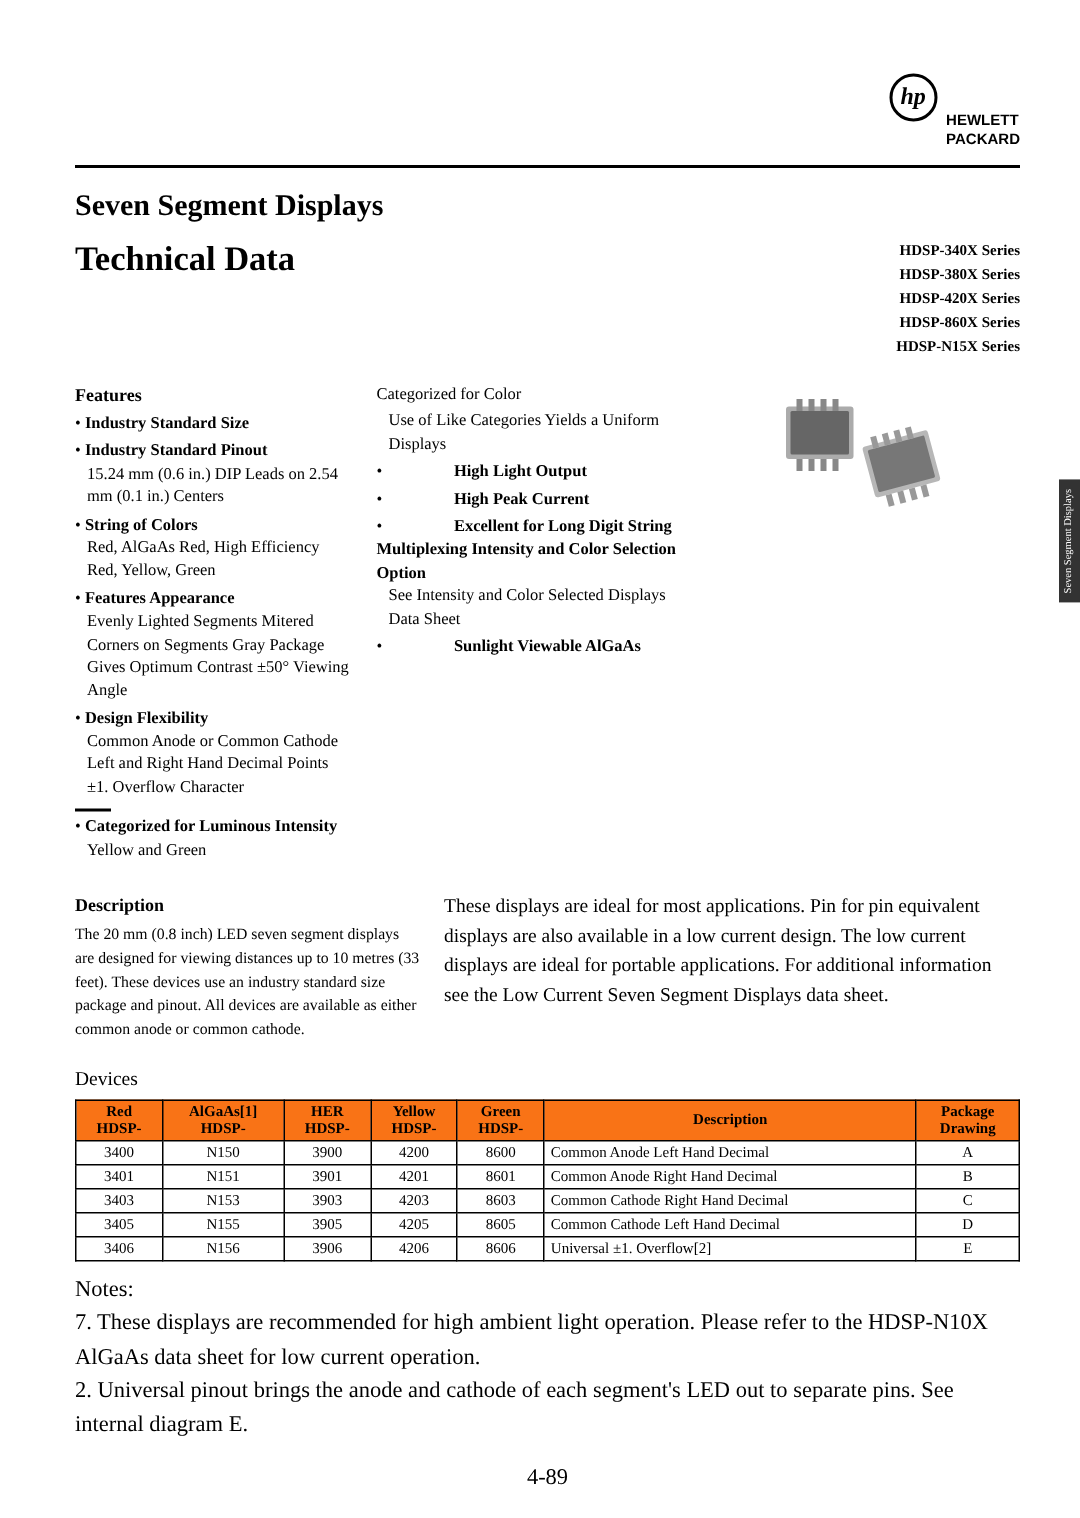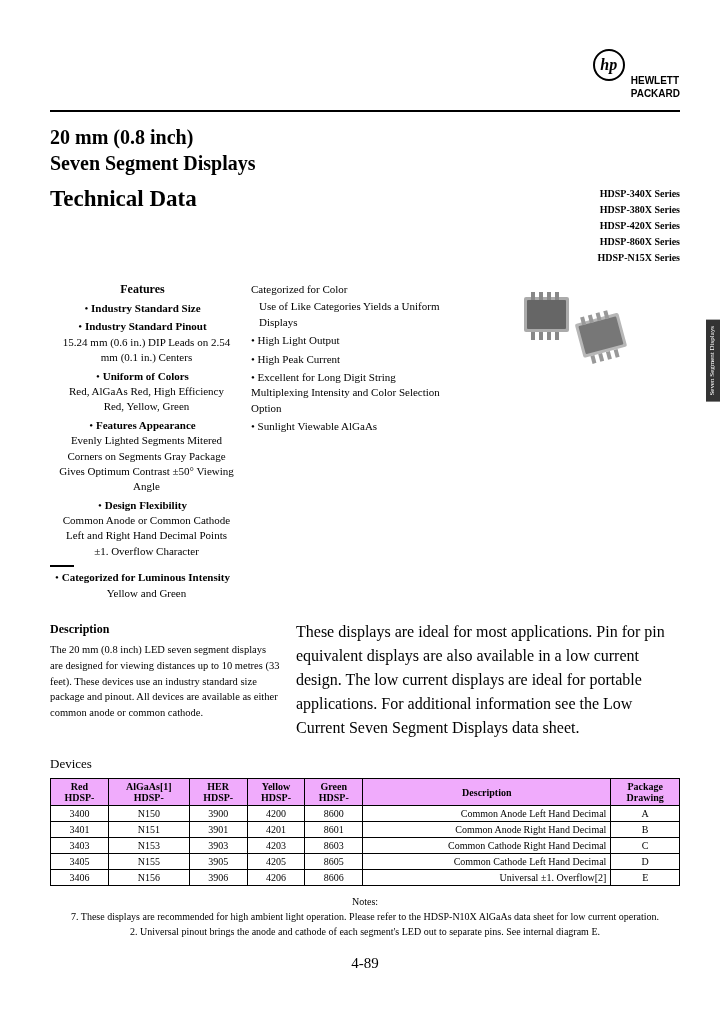--- a/index.html
+++ b/index.html
@@ -81,21 +81,20 @@
     }
     
     .features-description {
       display: flex;
       gap: 16px;
       margin-bottom: 16px;
     }
     .features-col {
       width: 185px;
       flex-shrink: 0;
-      text-align: center;
     }
     .features-title {
       font-weight: bold;
       font-size: 12px;
       margin-bottom: 4px;
     }
     .feature-item {
       margin-bottom: 3px;
       line-height: 1.4;
     }
@@ -114,21 +113,22 @@
     }
     .middle-header {
       font-size: 11px;
       margin-bottom: 2px;
     }
     .middle-sub {
       margin-left: 8px;
       margin-bottom: 3px;
     }
     .mid-bullet {
-      font-weight: normal;
+      font-weight: bold;
+      margin-left: 45px;
     }
     .right-image-col {
       flex: 1;
       display: flex;
       align-items: flex-start;
       justify-content: center;
       padding-top: 10px;
     }
     
     .description-area {
@@ -142,21 +142,21 @@
       margin-bottom: 4px;
     }
     .desc-left {
       width: 230px;
       flex-shrink: 0;
       font-size: 10.5px;
       line-height: 1.5;
     }
     .desc-right {
       flex: 1;
-      font-size: 16px;
+      font-size: 13px;
       line-height: 1.5;
     }
     
     .devices-section {}
     .devices-title {
       font-weight: normal;
       font-size: 13px;
       margin-bottom: 6px;
     }
     table {
@@ -164,30 +164,29 @@
       border-collapse: collapse;
       font-size: 10px;
     }
     th, td {
       border: 1px solid #000;
       padding: 2px 4px;
       text-align: center;
     }
     th {
       font-weight: bold;
-      background: #f0abfc;
+      background: #f97316;
     }
     .desc-td {
-      text-align: right;
+      text-align: left;
     }
     .notes-section {
       margin-top: 8px;
-      font-size: 10px;
+      font-size: 15px;
       line-height: 1.5;
-      text-align: center;
     }
     .page-number {
       text-align: center;
       margin-top: 16px;
       font-size: 15px;
     }
     
     .side-tab {
       position: absolute;
       right: 0;
@@ -220,21 +219,20 @@
       <div class="hp-text">
         <div>HEWLETT</div>
         <div>PACKARD</div>
       </div>
     </div>
   </div>
 
   <hr class="divider-line">
 
   <div class="main-title">
-    <div>20 mm (0.8 inch)</div>
     <div>Seven Segment Displays</div>
   </div>
 
   <div class="header-area">
     <div class="tech-data-block">
       <div class="technical-data">Technical Data</div>
     </div>
     <div class="series-block">
       <div>HDSP-340X Series</div>
       <div>HDSP-380X Series</div>
@@ -252,21 +250,21 @@
       <div class="feature-item">
         • <span class="bullet-bold">Industry Standard Size</span>
       </div>
 
       <div class="feature-item">
         • <span class="bullet-bold">Industry Standard Pinout</span>
         <div class="feature-sub">15.24 mm (0.6 in.) DIP Leads on 2.54 mm (0.1 in.) Centers</div>
       </div>
 
       <div class="feature-item">
-        • <span class="bullet-bold">Uniform of Colors</span>
+        • <span class="bullet-bold">String of Colors</span>
         <div class="feature-sub">Red, AlGaAs Red, High Efficiency Red, Yellow, Green</div>
       </div>
 
       <div class="feature-item">
         • <span class="bullet-bold">Features Appearance</span>
         <div class="feature-sub">Evenly Lighted Segments Mitered Corners on Segments Gray Package Gives Optimum Contrast ±50° Viewing Angle</div>
       </div>
 
       <div class="feature-item">
         • <span class="bullet-bold">Design Flexibility</span>
@@ -286,20 +284,21 @@
       <div class="middle-sub">Use of Like Categories Yields a Uniform Displays</div>
 
       <div class="feature-item">
         • <span class="mid-bullet">High Light Output</span>
       </div>
       <div class="feature-item">
         • <span class="mid-bullet">High Peak Current</span>
       </div>
       <div class="feature-item">
         • <span class="mid-bullet">Excellent for Long Digit String Multiplexing Intensity and Color Selection Option</span>
+        <div class="feature-sub">See Intensity and Color Selected Displays Data Sheet</div>
       </div>
       <div class="feature-item">
         • <span class="mid-bullet">Sunlight Viewable AlGaAs</span>
       </div>
     </div>
 
     <div class="right-image-col">
       <svg width="110" height="85" viewBox="0 0 110 85">
 
         <rect x="5" y="5" width="45" height="35" rx="2" fill="#888" opacity="0.7"></rect>

